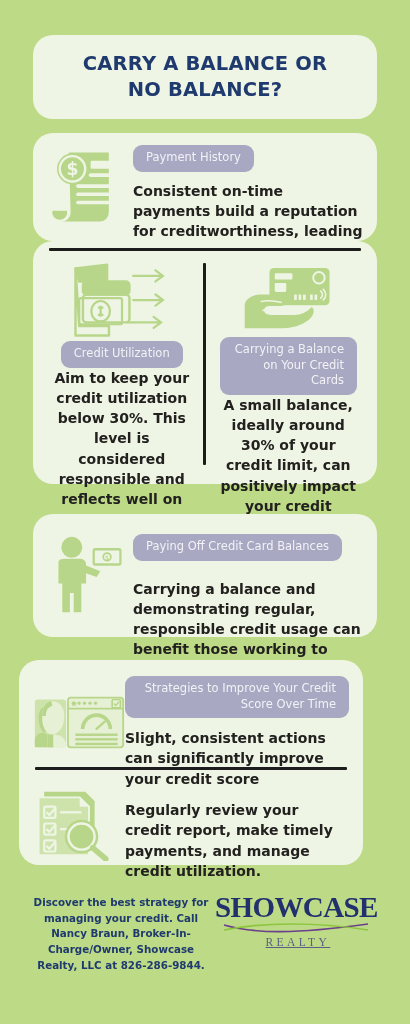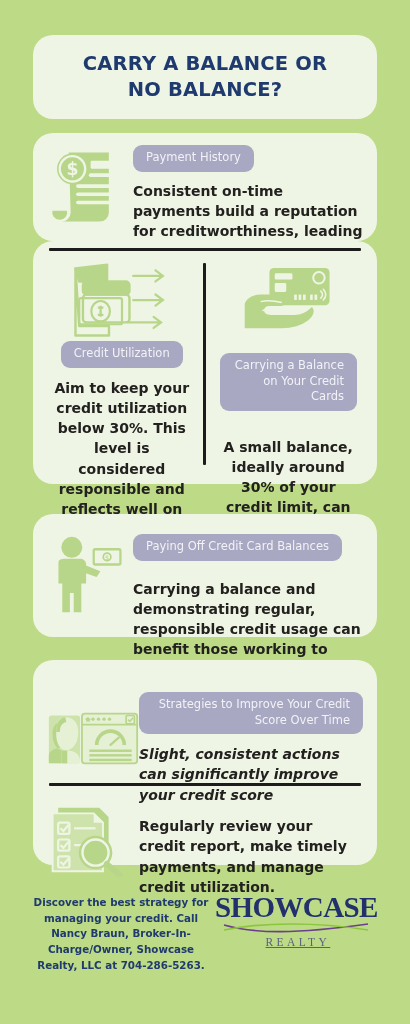--- a/index.html
+++ b/index.html
@@ -103,68 +103,68 @@
     margin-top: 10px;
   }
   .col {
     flex: 1;
     display: flex;
     flex-direction: column;
     align-items: center;
     padding: 0 4px;
   }
   .col-left  { padding-right: 12px; }
-  .col-right { padding-left: 14px; gap: 16px; }
+  .col-right { padding-left: 14px; }
   .vrule {
     width: 3px;
     background: #1c1c1c;
     flex: 0 0 3px;
     margin: 2px 0 10px 0;
     border-radius: 1px;
   }
   .col .icon-wrap {
     height: 96px;
     display: flex;
     align-items: center;
     justify-content: center;
   }
-  .col .pill { margin-bottom: 10px; }
+  .col .pill { }
   .col .para { text-align: center; }
 
   
   .card3 {
     position: absolute;
     left: 33px;
     top: 514px;
     height: 123px;
     padding: 14px 14px 0 14px;
     display: flex;
     align-items: flex-start;
   }
   .c3-icon { width: 86px; flex: 0 0 86px; padding-top: 6px; }
   .c3-body { flex: 1; padding-top: 6px; }
   .c3-body .para { margin-top: 18px; }
 
   
   .card4 {
     position: absolute;
-    left: 33px;
+    left: 19px;
     top: 660px;
     height: 205px;
-    padding: 16px 14px;
+    padding: 0 14px;
   }
   .c4-top {
     display: flex;
     align-items: flex-start;
     padding-top: 14px;
     height: 105px;
   }
   .c4-icon { width: 92px; flex: 0 0 92px; padding-top: 18px; }
   .c4-body { flex: 1; padding-top: 2px; }
-  .c4-body .para { margin-top: 10px; font-style: italic; }
+  .c4-body .para { margin-top: 10px; }
 
   .c4-rule {
     height: 3px;
     background: #1c1c1c;
     margin: 2px 2px 0 2px;
     border-radius: 1px;
   }
   .c4-bot {
     display: flex;
     align-items: flex-start;
@@ -412,21 +412,21 @@
         </svg>
       </div>
       <div class="c4b-body">
         <p class="para">Regularly review your credit report, make timely payments, and manage credit utilization.</p>
       </div>
     </div>
 
   </div>
 
   <div class="footer">
-    <div class="foot-text">Discover the best strategy for managing your credit. Call Nancy Braun, Broker-In-Charge/Owner, Showcase Realty, LLC at 704-286-5263.</div>
+    <div class="foot-text">Discover the best strategy for managing your credit. Call Nancy Braun, Broker-In-Charge/Owner, Showcase Realty, LLC at 826-286-9844.</div>
     <div class="logo">
       <div class="logo-word">SHOWCASE</div>
       <svg class="logo-swoosh" viewBox="0 0 148 14" aria-hidden="true">
         <path d="M2 4 C34 13 74 13 146 3" fill="none" stroke="#6b3f8c" stroke-width="1.6"></path>
         <path d="M2 9 C40 1 96 1 146 9" fill="none" stroke="#8cc63f" stroke-width="1.6"></path>
       </svg>
       <div class="logo-sub">REALTY</div>
     </div>
   </div>
 

